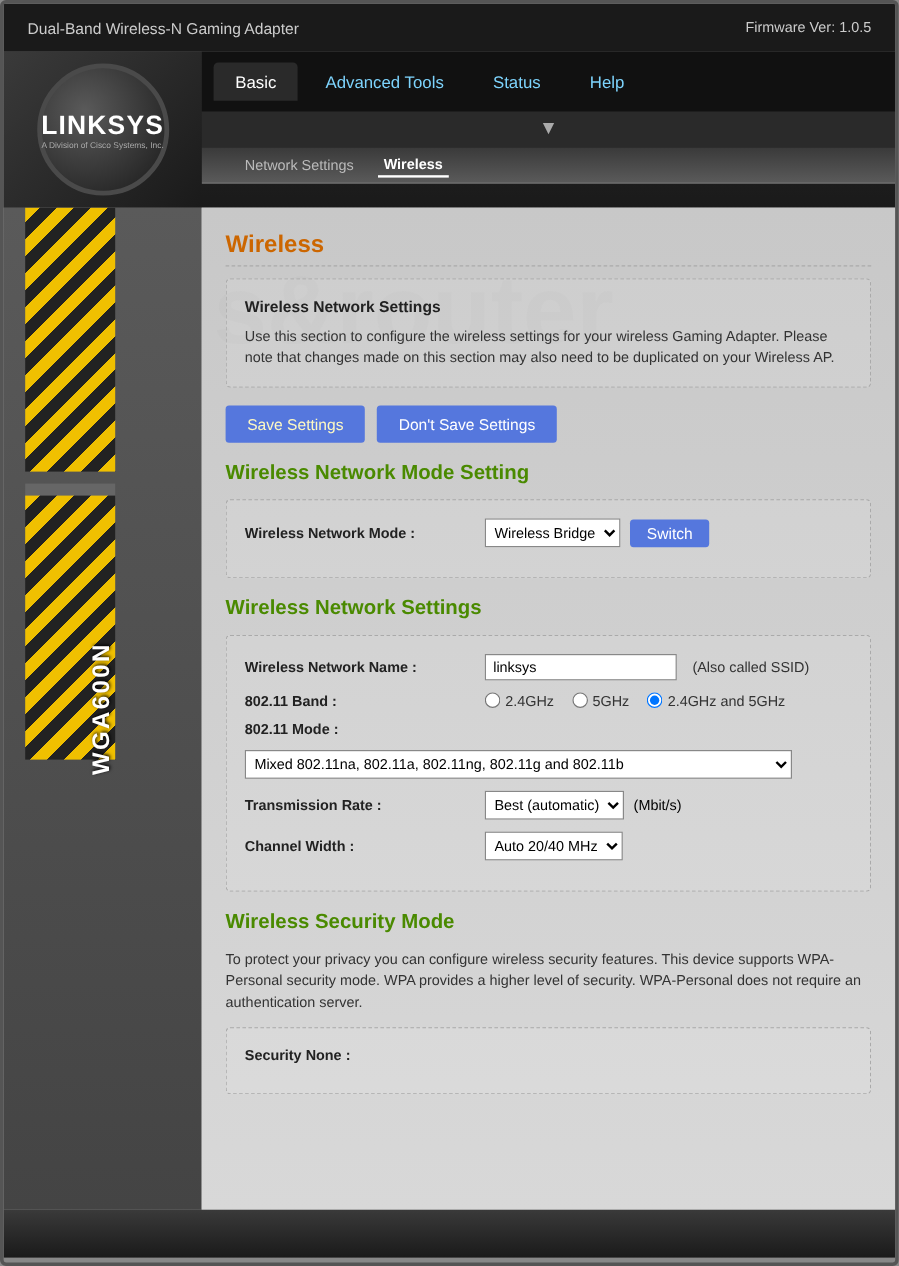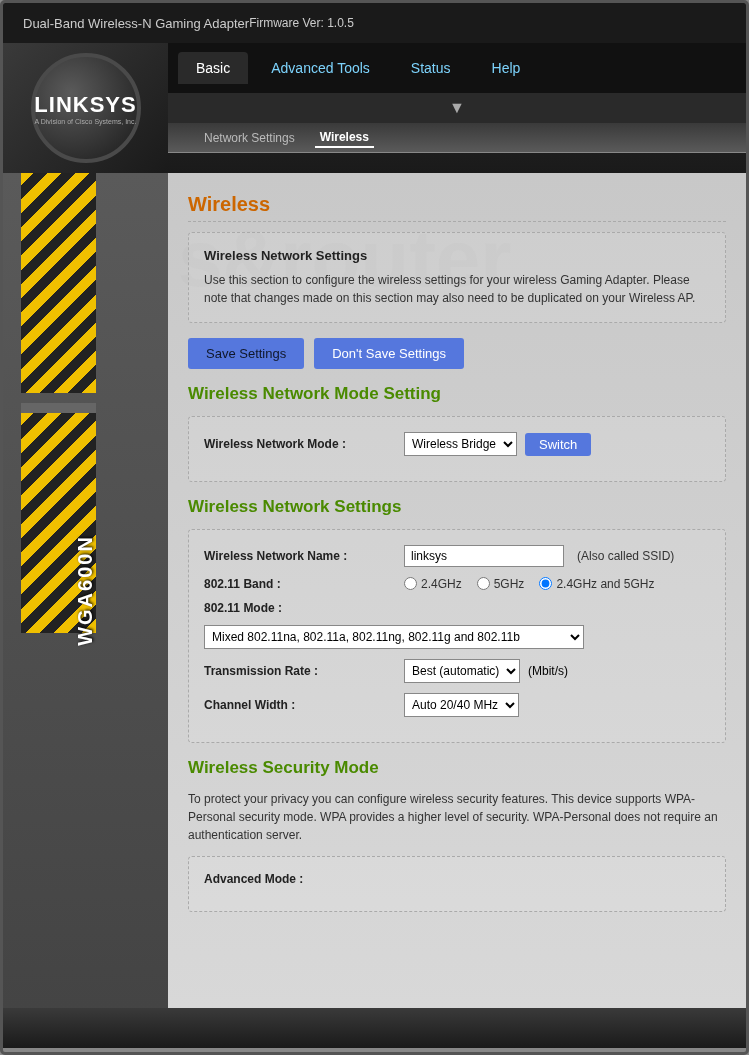--- a/index.html
+++ b/index.html
@@ -11,21 +11,21 @@
       font-size: 13px;
       overflow: hidden;
     }
 
     
     .header-bar {
       background: #1a1a1a;
       height: 40px;
       display: flex;
       align-items: center;
-      justify-content: flex-start;
+      justify-content: space-between;
       padding: 0 20px;
       position: relative;
     }
     .header-bar .product-name {
       color: #ccc;
       font-size: 13px;
     }
     .header-bar .firmware {
       color: #ccc;
       font-size: 12px;
@@ -164,21 +164,21 @@
     }
 
     .button-row {
       display: flex;
       gap: 10px;
       margin: 15px 0;
     }
 
     .btn-save {
       background: #5577dd;
-      color: #0f172a;
+      color: #fef9c3;
       border: none;
       padding: 8px 18px;
       cursor: pointer;
       font-size: 13px;
       border-radius: 3px;
     }
     .btn-dont-save {
       background: #5577dd;
       color: white;
       border: none;
@@ -433,21 +433,21 @@
               <label class="radio-label">
                 <input type="radio" name="band" checked="" style=""> 2.4GHz and 5GHz
               </label>
             </div>
           </div>
 
           <div class="form-row">
             <span class="form-label">802.11 Mode :</span>
           </div>
           <div class="form-row">
-            <select style="width:380px; font-size:12px;">
+            <select style="width:456px; font-size:12px;">
               <option>Mixed 802.11na, 802.11a, 802.11ng, 802.11g and 802.11b</option>
             </select>
           </div>
 
           <div class="form-row">
             <span class="form-label">Transmission Rate :</span>
             <div class="form-control-area">
               <select>
                 <option>Best (automatic)</option>
                 <option>1</option>
@@ -470,21 +470,21 @@
             </div>
           </div>
         </div>
 
         <div class="green-section-title">Wireless Security Mode</div>
 
         <div class="description-text" style="margin-bottom:12px;">To protect your privacy you can configure wireless security features. This device supports WPA-Personal security mode. WPA provides a higher level of security. WPA-Personal does not require an authentication server.</div>
 
         <div class="dashed-border-box">
           <div class="form-row">
-            <span class="form-label">Advanced Mode :</span>
+            <span class="form-label">Security None :</span>
           </div>
         </div>
       </div>
     </div>
   </div>
 
   <div class="bottom-strip"></div>
 
 </div>
 

